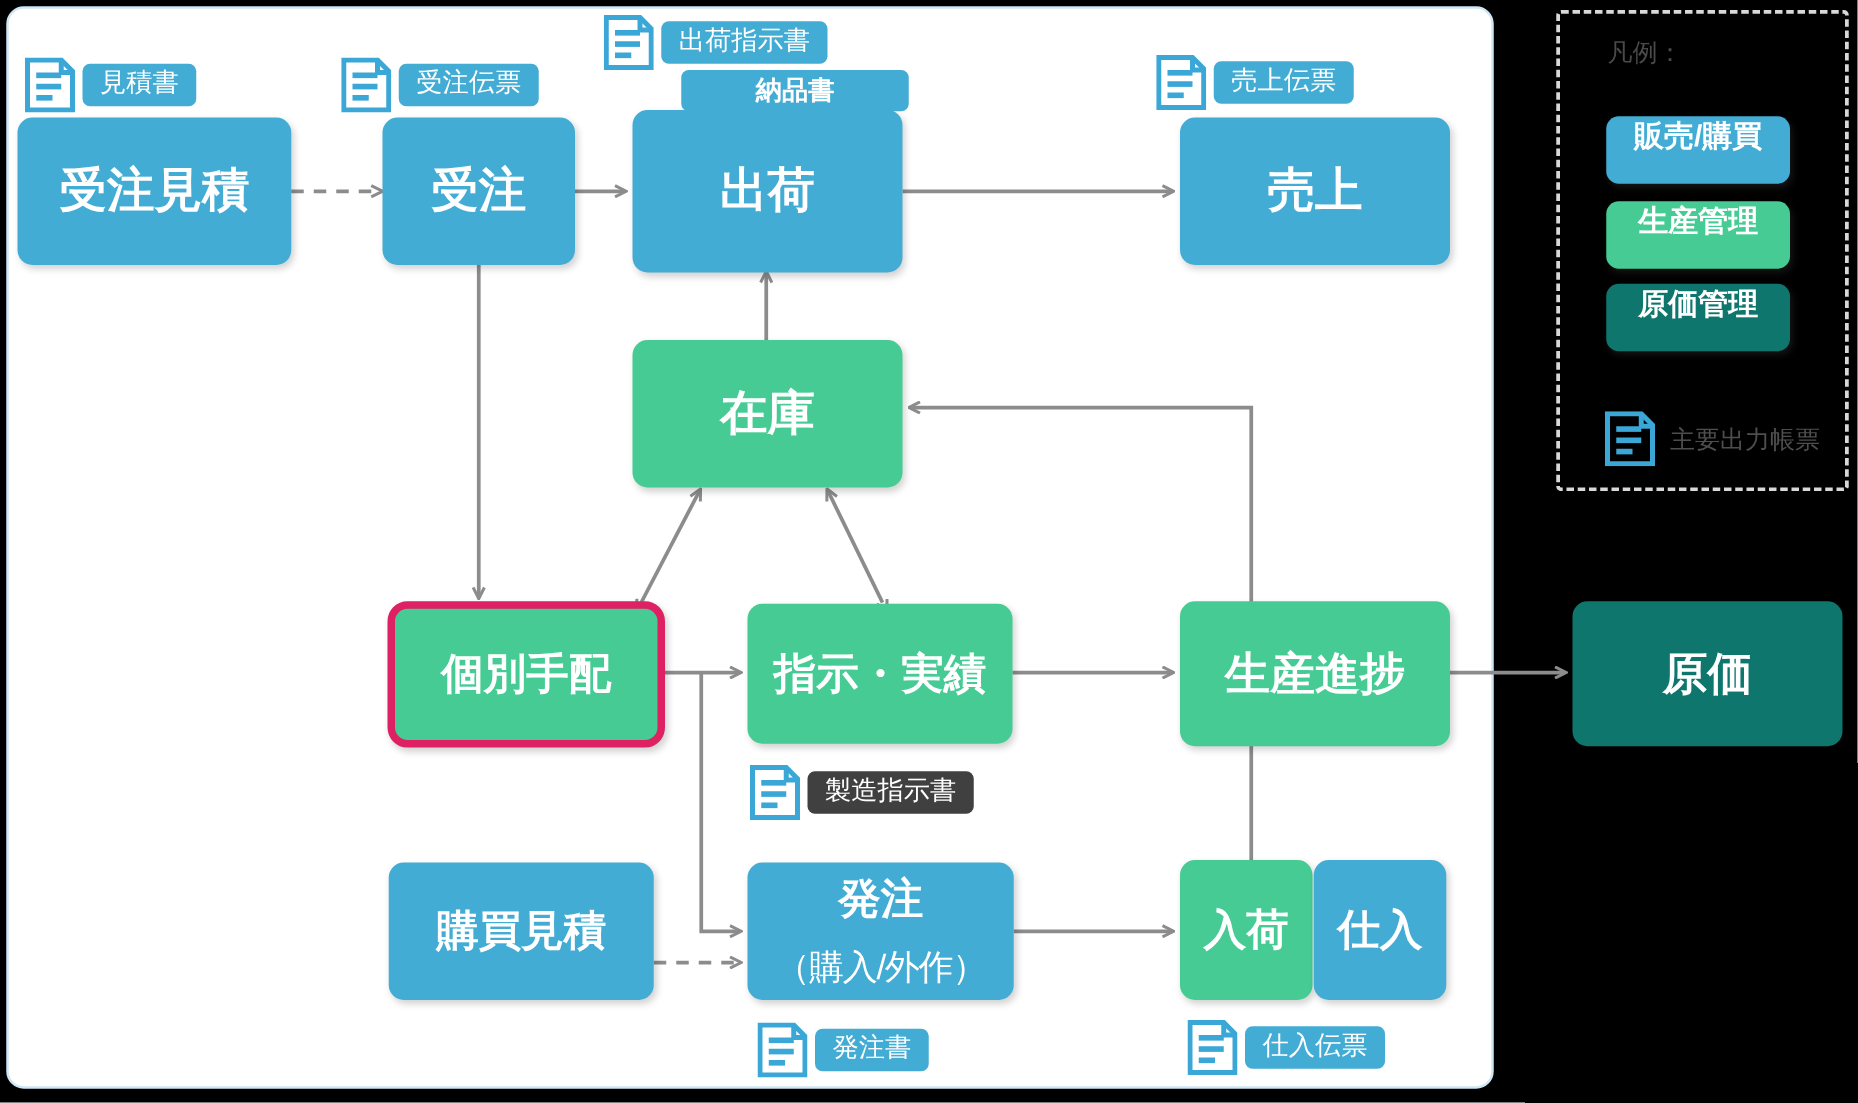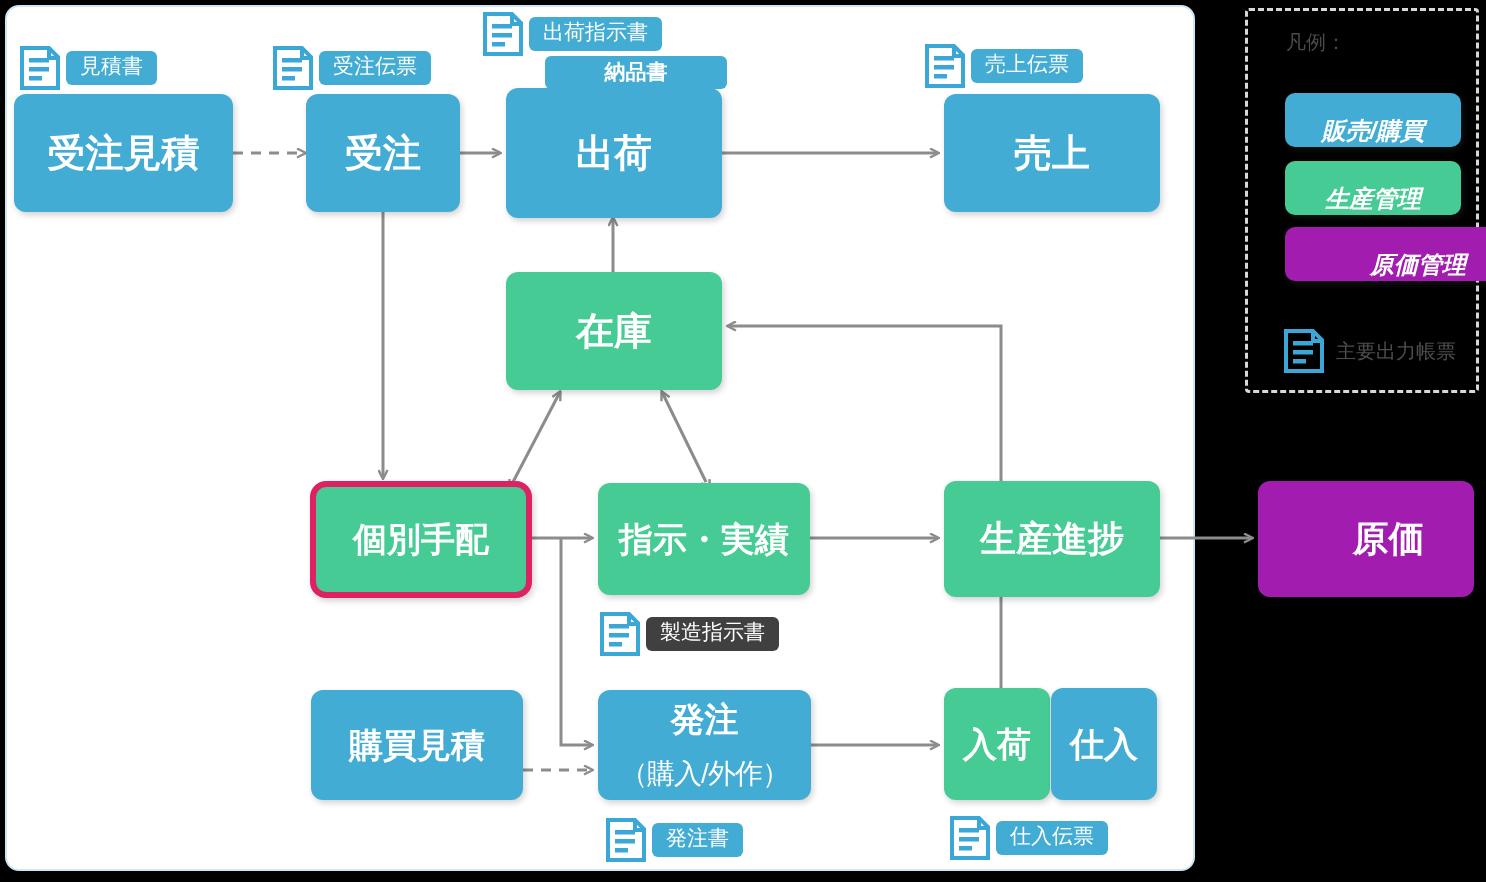--- a/index.html
+++ b/index.html
@@ -25,21 +25,21 @@
     position:absolute;box-sizing:border-box;
     border-radius:12px;
     display:flex;flex-direction:column;align-items:center;justify-content:center;
     color:#fff;font-weight:bold;
     box-shadow:2px 3px 6px rgba(0,0,0,.18);
     text-align:center;line-height:1.12;
   }
   .node .sub{font-size:28px;font-weight:normal;margin-top:20px;letter-spacing:-1px;}
   .blue{background:#42ACD4;}
   .green{background:#45CB93;}
-  .salmon{background:#a21caf;padding-left:45px;}
+  .salmon{background:#0f766e;}
   .hl{border:6px solid #DE2163;border-radius:16px;}
 
   
   .doctag{position:absolute;display:flex;align-items:center;gap:6px;}
   .doctag .lbl{
     border-radius:6px;color:#fff;font-size:21px;
     padding:4px 14px 6px 14px;white-space:nowrap;
     font-family:"DejaVu Serif","Liberation Serif",serif;
     line-height:1.1;
   }
@@ -53,25 +53,24 @@
   
   .legend{
     position:absolute;left:1245px;top:8px;width:234px;height:385px;
     border:3px dashed #d8d8d8;border-radius:4px;box-sizing:border-box;
   }
   .legend-title{
     position:absolute;left:38px;top:18px;color:#4a4a4a;font-size:20px;
     font-family:"DejaVu Serif","Liberation Serif",serif;
   }
   .legend .chip{
-    position:absolute;left:37px;width:176px;height:54px;border-radius:10px;
-    display:flex;align-items:flex-end;justify-content:center;
+    position:absolute;left:37px;width:147px;height:54px;border-radius:10px;
+    display:flex;align-items:flex-start;justify-content:center;
     color:#fff;font-weight:bold;font-size:24px;
     box-shadow:2px 3px 6px rgba(255,255,255,.08);
-    font-style:italic;
   }
   .legend .chip.c0{top:82px;}
   .legend .chip.c1{top:150px;}
   .legend .chip.c2{top:216px;}
   .legend .docrow{
     position:absolute;left:36px;top:318px;display:flex;align-items:center;gap:12px;
   }
   .legend .docrow span{
     color:#4e4e4e;font-size:20px;
     font-family:"DejaVu Serif","Liberation Serif",serif;

